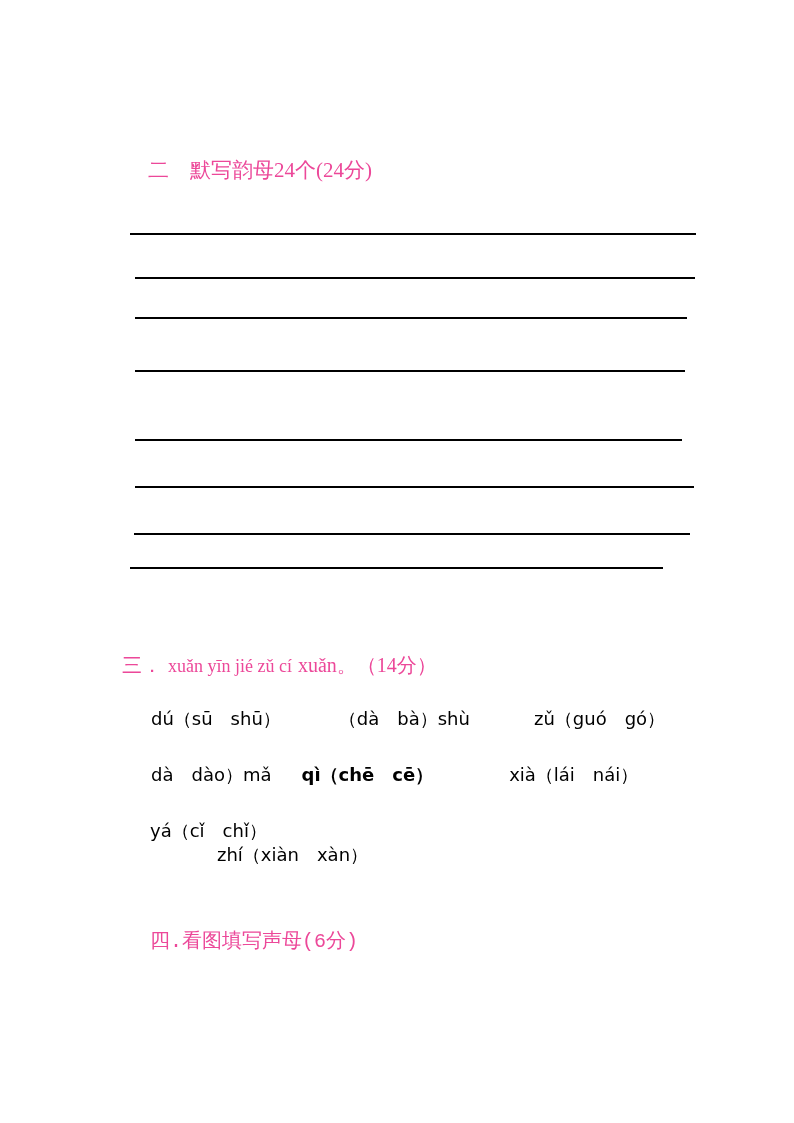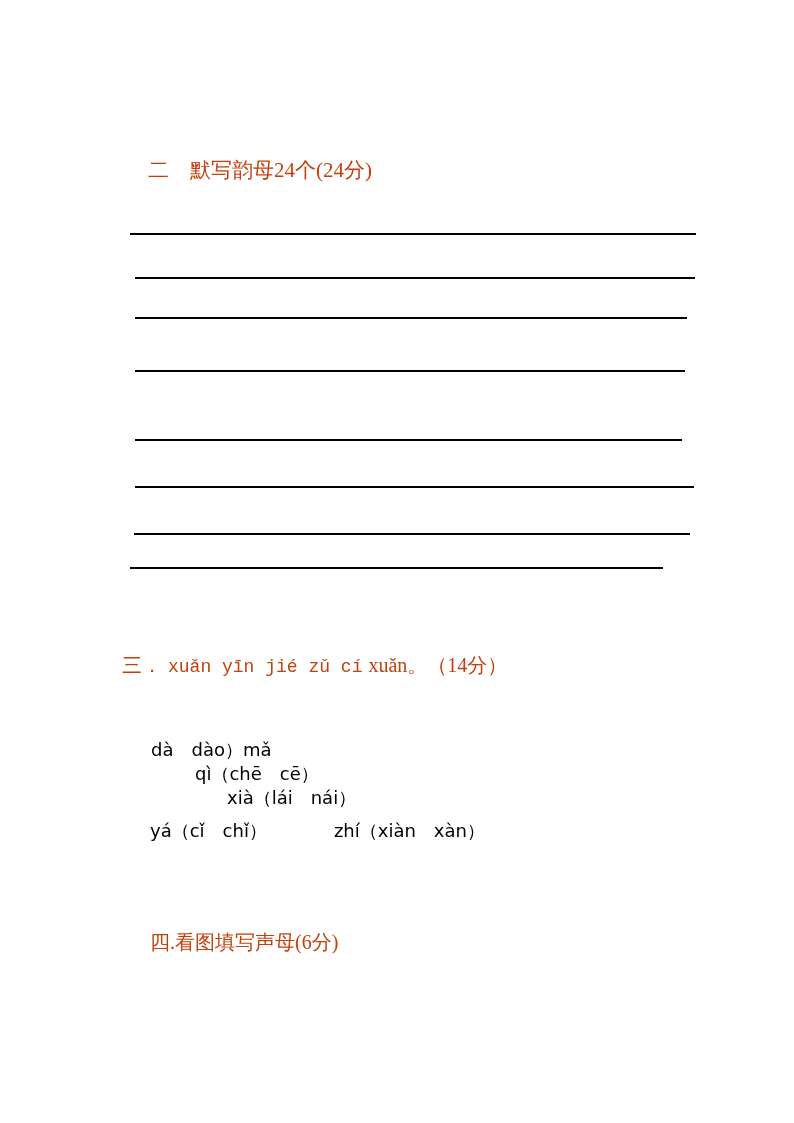--- a/index.html
+++ b/index.html
@@ -11,29 +11,29 @@
     margin: 0 auto;
     background: #ffffff;
     overflow: hidden;
     color: #000;
   }
   .heading {
     position: absolute;
     font-family: "Liberation Serif", "DejaVu Serif", serif;
     font-size: 21px;
     line-height: 26px;
-    color: #c2410c;
+    color: #ec4899;
     white-space: nowrap;
     text-align: center;
   }
   .h2 { left: 148px; top: 157px; }
   .h3 { left: 122px; top: 652px; font-size: 20px; }
-  .h4 { left: 150px; top: 929px; font-size: 20px; }
+  .h4 { left: 150px; top: 929px; font-size: 20px; font-family: Liberation Mono, monospace; }
   .h3 .pinyin-part {
-    font-family: Liberation Mono, monospace;
+    font-family: Liberation Serif, serif;
     font-size: 18px;
     margin: 0 6px;
   }
   .wline {
     position: absolute;
     height: 0;
     border-top: 2px solid #000;
   }
   .wl1 { top: 233px; left: 130px; width: 566px; }
   .wl2 { top: 277px; left: 135px; width: 560px; }
@@ -46,25 +46,25 @@
   .prow {
     position: absolute;
     display: flex;
     font-family: "DejaVu Sans", "Liberation Sans", sans-serif;
     font-size: 18px;
     line-height: 24px;
     color: #000;
     white-space: nowrap;
   }
   .prow1 { left: 151px; top: 707px; }
-  .prow2 { left: 151px; top: 738px; flex-direction: column; }
-  .prow3 { left: 150px; top: 819px; }
+  .prow2 { left: 151px; top: 763px; }
+  .prow3 { left: 150px; top: 819px; flex-direction: column; }
   .prow1 .seg:nth-child(2) { margin-left: 58px; }
   .prow1 .seg:nth-child(3) { margin-left: 64px; }
-  .prow2 .seg:nth-child(2) { margin-left: 44px; }
+  .prow2 .seg:nth-child(2) { margin-left: 30px; font-weight: bold; }
   .prow2 .seg:nth-child(3) { margin-left: 76px; }
   .prow3 .seg:nth-child(2) { margin-left: 67px; }
 </style>
 </head>
 <body>
 
 <div class="page">
 
   <div class="heading h2">二　默写韵母24个(24分)</div>
 
@@ -76,20 +76,25 @@
     <div class="wline wl5"></div>
     <div class="wline wl6"></div>
     <div class="wline wl7"></div>
     <div class="wline wl8"></div>
   </div>
 
   <div class="heading h3">
     <span>三．</span><span class="pinyin-part">xuǎn yīn jié zǔ cí</span><span>xuǎn。（14分）</span>
   </div>
 
+  <div class="prow prow1">
+    <span class="seg">dú（sū　shū）</span>
+    <span class="seg">（dà　bà）shù</span>
+    <span class="seg">zǔ（guó　gó）</span>
+  </div>
 
   <div class="prow prow2">
     <span class="seg">dà　dào）mǎ</span>
     <span class="seg">qì（chē　cē）</span>
     <span class="seg">xià（lái　nái）</span>
   </div>
 
   <div class="prow prow3">
     <span class="seg">yá（cǐ　chǐ）</span>
     <span class="seg">zhí（xiàn　xàn）</span>

